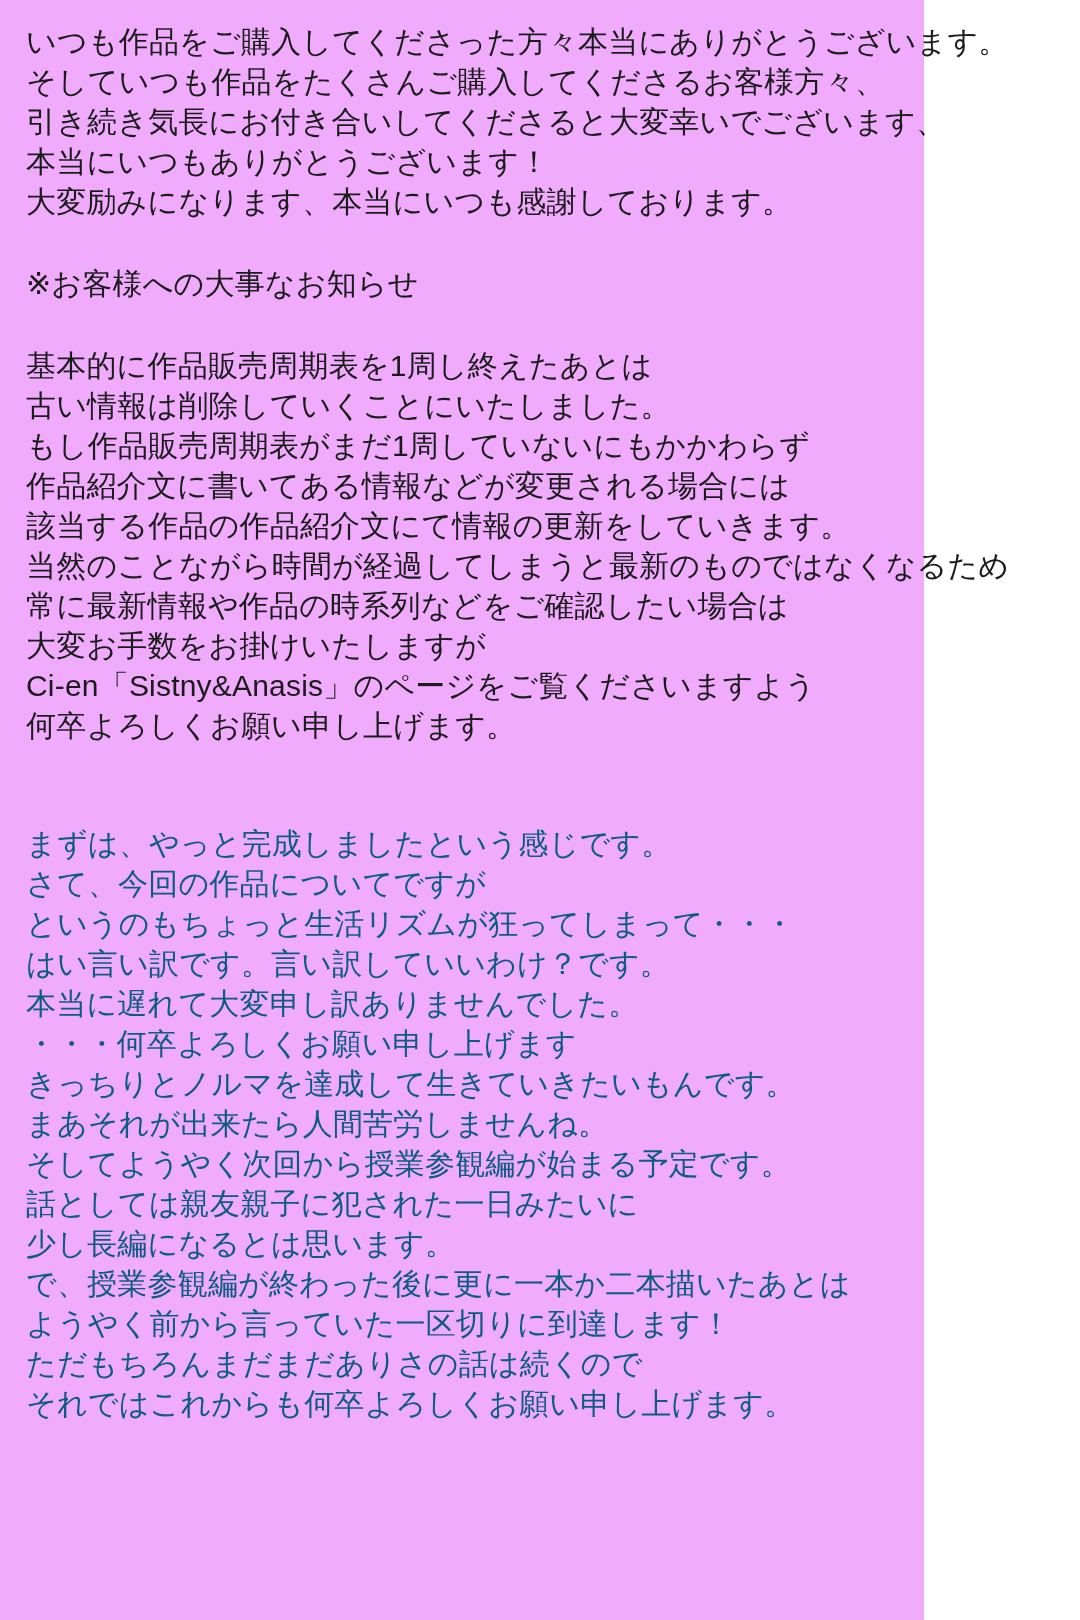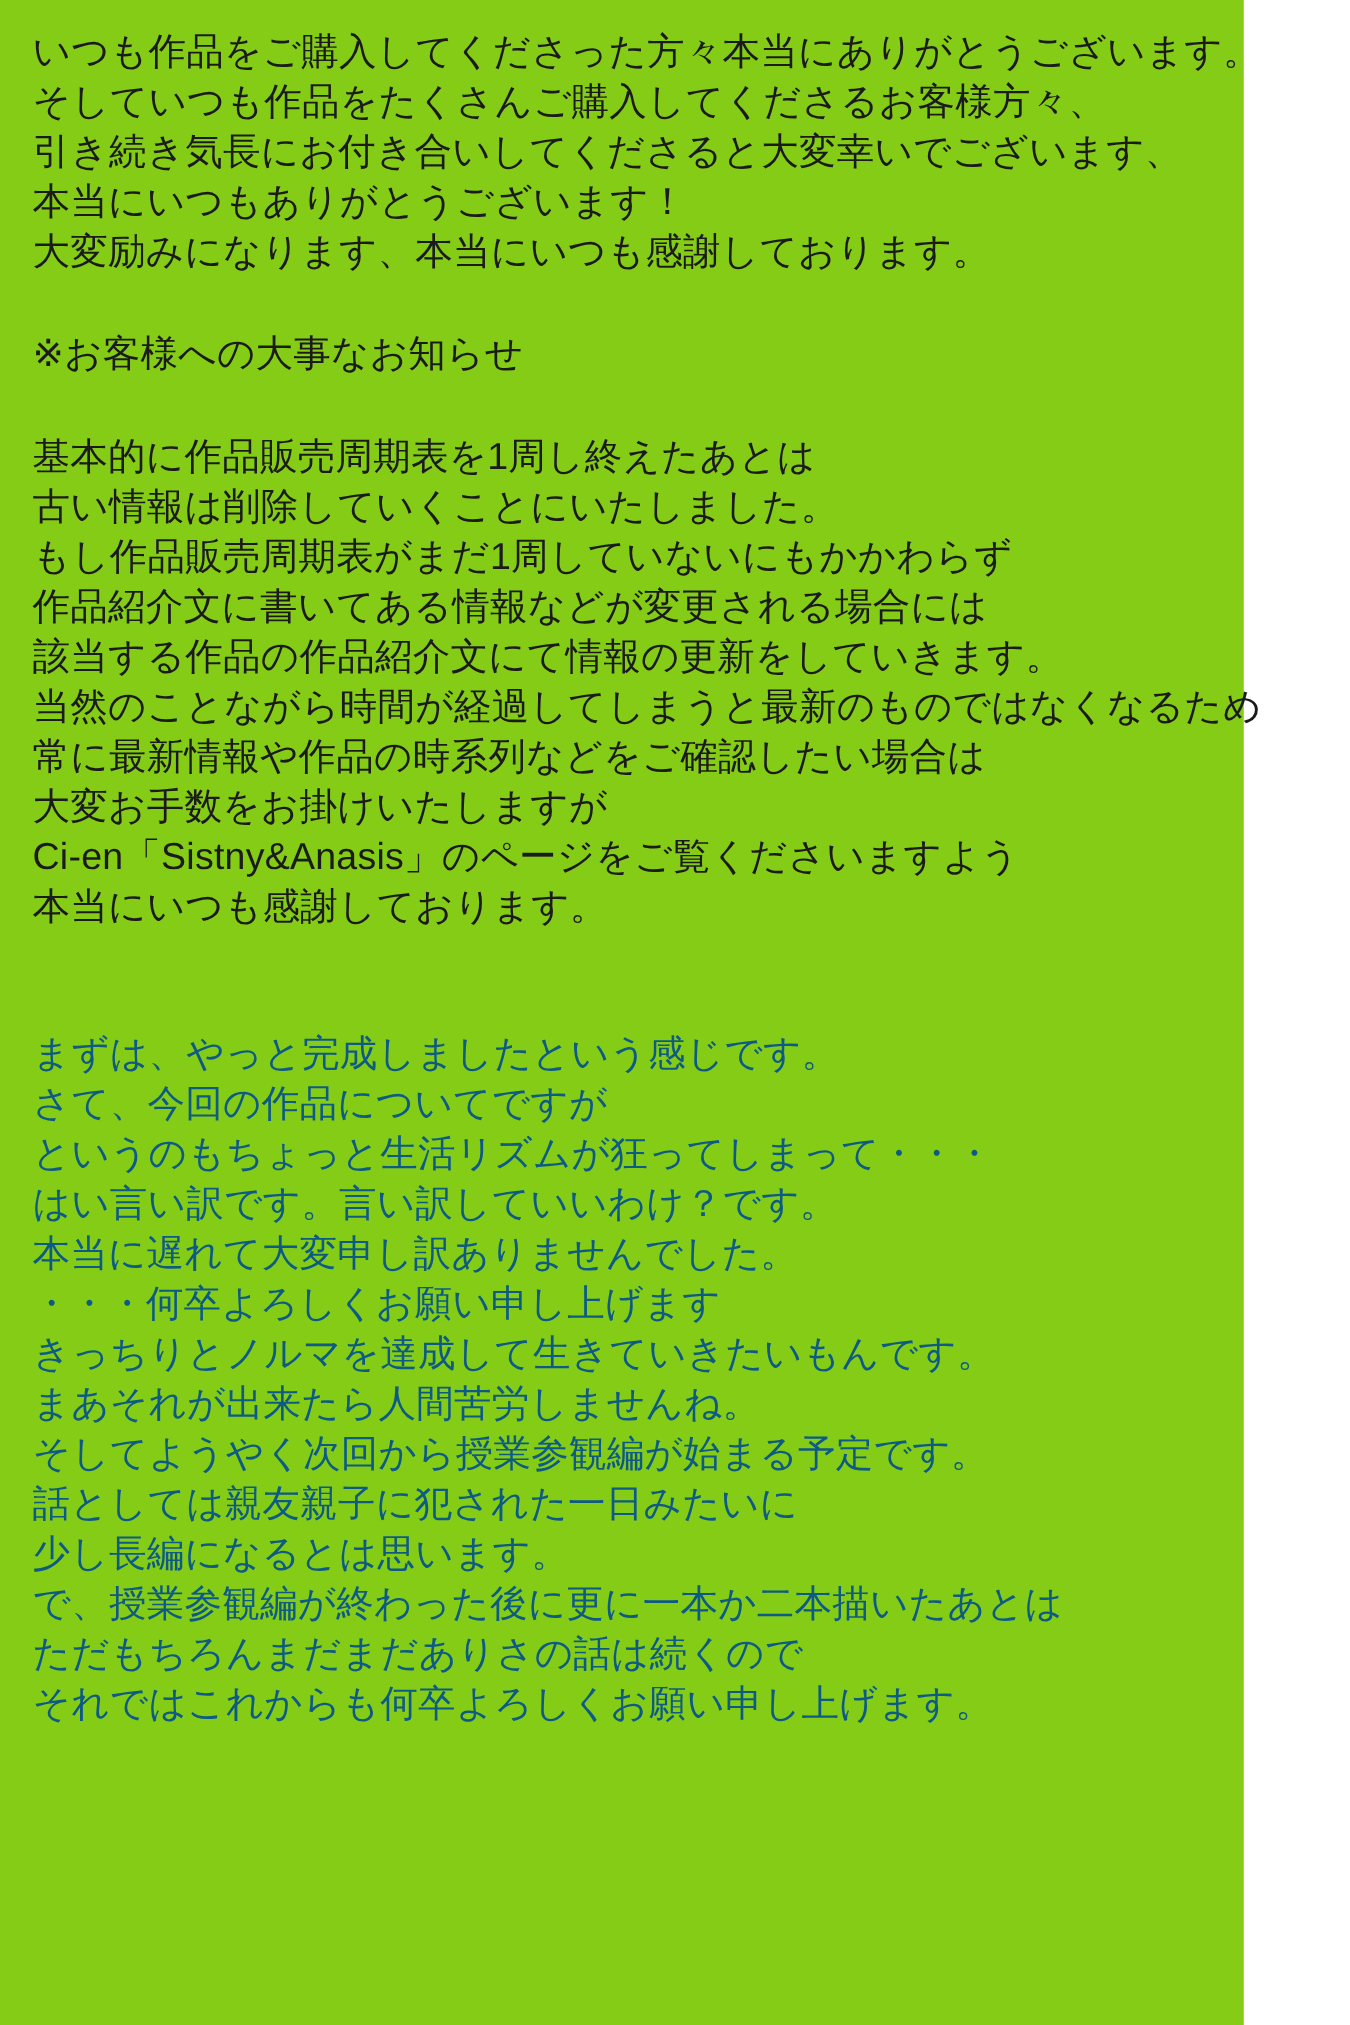--- a/index.html
+++ b/index.html
@@ -8,24 +8,24 @@
     background: #ffffff;
   }
   body {
     width: 1080px;
     height: 1620px;
     font-family: "Liberation Sans", "DejaVu Sans", sans-serif;
     overflow: hidden;
   }
   .page {
     box-sizing: border-box;
-    width: 995px;
+    width: 924px;
     height: 1620px;
     padding: 22px 26px 0 26px;
-    background: #84cc16;
+    background: #f0abfc;
   }
   .block {
     margin: 0;
   }
   .line {
     font-size: 30px;
     line-height: 40px;
     letter-spacing: 0.2px;
     white-space: pre;
   }
@@ -62,35 +62,36 @@
   <div class="block black">
     <div class="line">基本的に作品販売周期表を1周し終えたあとは</div>
     <div class="line">古い情報は削除していくことにいたしました。</div>
     <div class="line">もし作品販売周期表がまだ1周していないにもかかわらず</div>
     <div class="line">作品紹介文に書いてある情報などが変更される場合には</div>
     <div class="line">該当する作品の作品紹介文にて情報の更新をしていきます。</div>
     <div class="line">当然のことながら時間が経過してしまうと最新のものではなくなるため</div>
     <div class="line">常に最新情報や作品の時系列などをご確認したい場合は</div>
     <div class="line">大変お手数をお掛けいたしますが</div>
     <div class="line">Ci-en「Sistny&amp;Anasis」のページをご覧くださいますよう</div>
-    <div class="line">本当にいつも感謝しております。</div>
+    <div class="line">何卒よろしくお願い申し上げます。</div>
   </div>
 
   <div class="spacer-lg"></div>
 
   <div class="block blue">
     <div class="line">まずは、やっと完成しましたという感じです。</div>
     <div class="line">さて、今回の作品についてですが</div>
     <div class="line">というのもちょっと生活リズムが狂ってしまって・・・</div>
     <div class="line">はい言い訳です。言い訳していいわけ？です。</div>
     <div class="line">本当に遅れて大変申し訳ありませんでした。</div>
     <div class="line">・・・何卒よろしくお願い申し上げます</div>
     <div class="line">きっちりとノルマを達成して生きていきたいもんです。</div>
     <div class="line">まあそれが出来たら人間苦労しませんね。</div>
     <div class="line">そしてようやく次回から授業参観編が始まる予定です。</div>
     <div class="line">話としては親友親子に犯された一日みたいに</div>
     <div class="line">少し長編になるとは思います。</div>
     <div class="line">で、授業参観編が終わった後に更に一本か二本描いたあとは</div>
+    <div class="line">ようやく前から言っていた一区切りに到達します！</div>
     <div class="line">ただもちろんまだまだありさの話は続くので</div>
     <div class="line">それではこれからも何卒よろしくお願い申し上げます。</div>
   </div>
 
 </div>
 
 </body></html>

